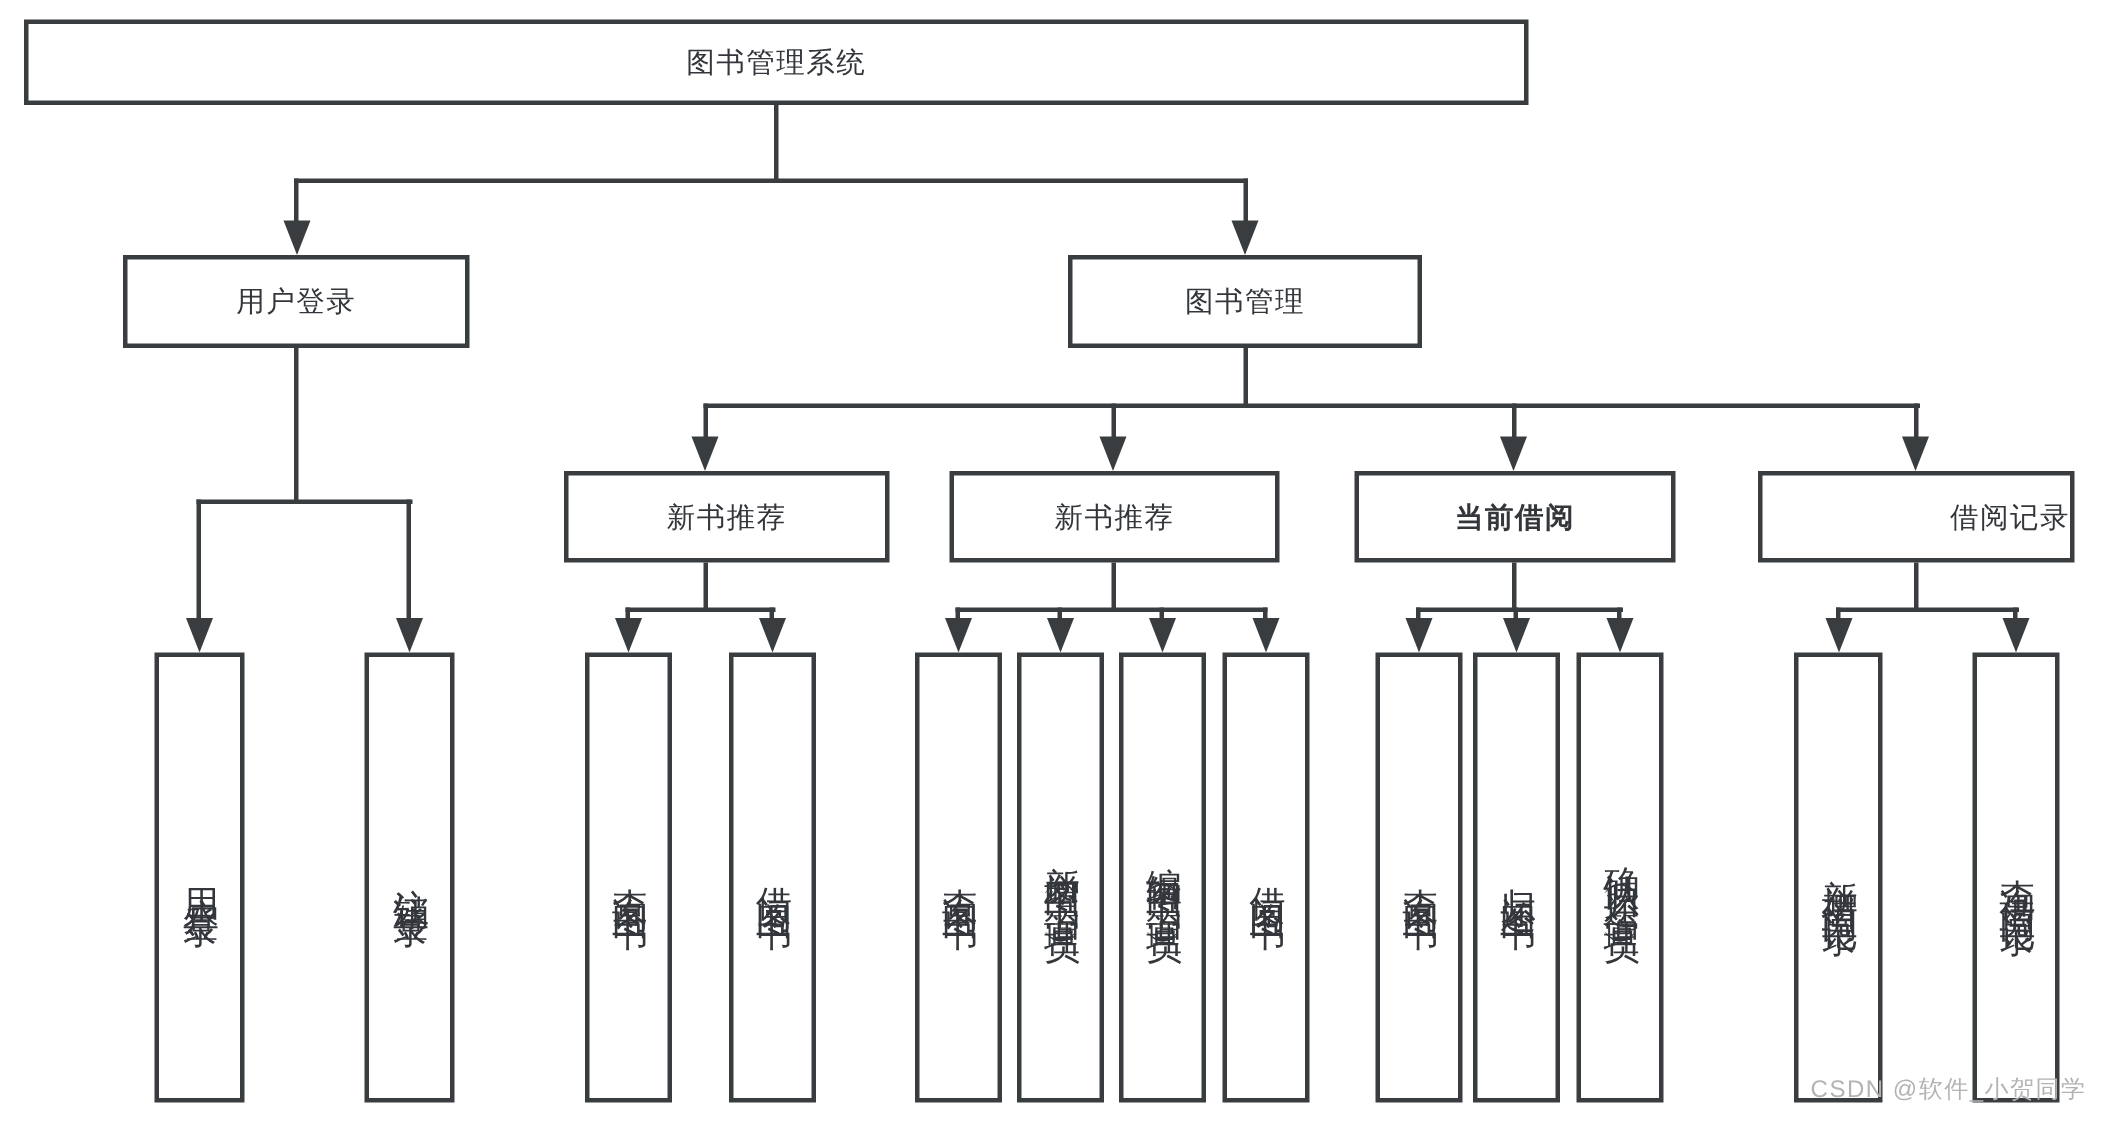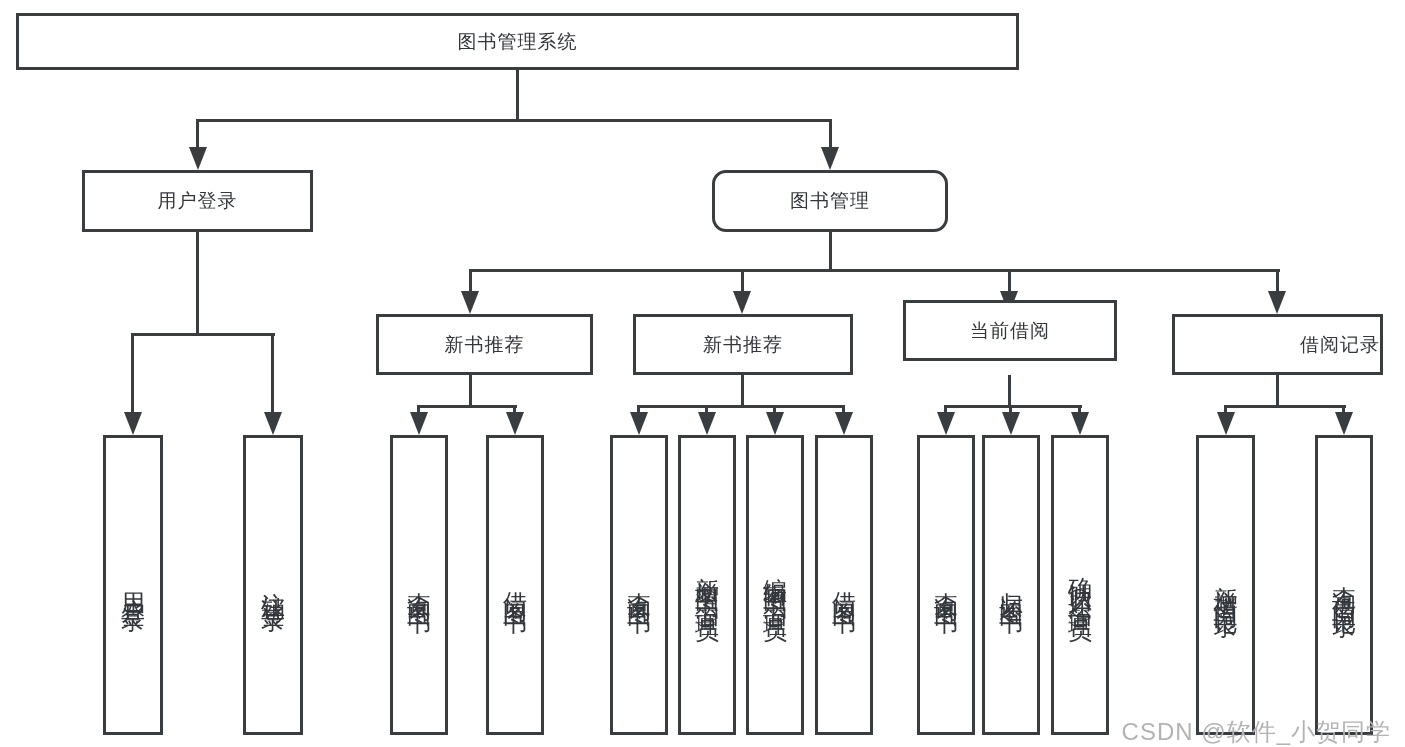--- a/index.html
+++ b/index.html
@@ -24,21 +24,21 @@
     writing-mode:vertical-rl;text-orientation:mixed;
     font-size:24px;letter-spacing:6px;color:var(--color-text);
     white-space:nowrap;
   }
   .vl{position:absolute;width:3px;background:var(--color-line);}
   .hl{position:absolute;height:3px;background:var(--color-line);}
   .ar{position:absolute;width:0;height:0;
       border-left:9px solid transparent;border-right:9px solid transparent;
       border-top:23px solid var(--color-line);}
   .watermark{
-    position:absolute;top:716px;right:14px;font-size:24px;
+    position:absolute;top:716px;right:14px;font-size:16px;
     color:var(--color-watermark);letter-spacing:1px;white-space:nowrap;z-index:5;
   }
 </style>
 </head>
 <body>
 
 <div class="canvas">
 
   <div class="box hbox" style="left:16px;top:13px;width:1003px;height:57px;">
     <span>图书管理系统</span>
@@ -47,21 +47,21 @@
   <div class="vl" style="left:516px;top:70px;height:52px;"></div>
   <div class="hl" style="left:196px;top:119px;width:636px;"></div>
   <div class="vl" style="left:196px;top:119px;height:31px;"></div>
   <div class="ar" style="left:189px;top:147px;"></div>
   <div class="vl" style="left:829px;top:119px;height:31px;"></div>
   <div class="ar" style="left:821px;top:147px;"></div>
 
   <div class="box hbox" style="left:82px;top:170px;width:231px;height:62px;">
     <span>用户登录</span>
   </div>
-  <div class="box hbox" style="left:712px;top:170px;width:236px;height:62px;border-radius:14px;">
+  <div class="box hbox" style="left:712px;top:170px;width:236px;height:62px;">
     <span>图书管理</span>
   </div>
 
   <div class="vl" style="left:196px;top:232px;height:102px;"></div>
   <div class="hl" style="left:131px;top:333px;width:144px;"></div>
   <div class="vl" style="left:131px;top:333px;height:81px;"></div>
   <div class="ar" style="left:124px;top:412px;"></div>
   <div class="vl" style="left:271px;top:333px;height:81px;"></div>
   <div class="ar" style="left:264px;top:412px;"></div>
 
@@ -75,21 +75,21 @@
   <div class="ar" style="left:1000px;top:291px;"></div>
   <div class="vl" style="left:1276px;top:269px;height:25px;"></div>
   <div class="ar" style="left:1268px;top:291px;"></div>
 
   <div class="box hbox" style="left:376px;top:314px;width:217px;height:61px;">
     <span>新书推荐</span>
   </div>
   <div class="box hbox" style="left:633px;top:314px;width:220px;height:61px;">
     <span>新书推荐</span>
   </div>
-  <div class="box hbox" style="left:903px;top:300px;width:214px;height:61px;">
+  <div class="box hbox" style="left:903px;top:314px;width:214px;height:61px;font-weight:bold;">
     <span>当前借阅</span>
   </div>
   <div class="box hbox" style="left:1172px;top:314px;width:211px;height:61px;justify-content:flex-end;">
     <span>借阅记录</span>
   </div>
 
   <div class="vl" style="left:469px;top:375px;height:33px;"></div>
   <div class="hl" style="left:417px;top:405px;width:100px;"></div>
   <div class="vl" style="left:417px;top:405px;height:10px;"></div>
   <div class="ar" style="left:410px;top:412px;"></div>

